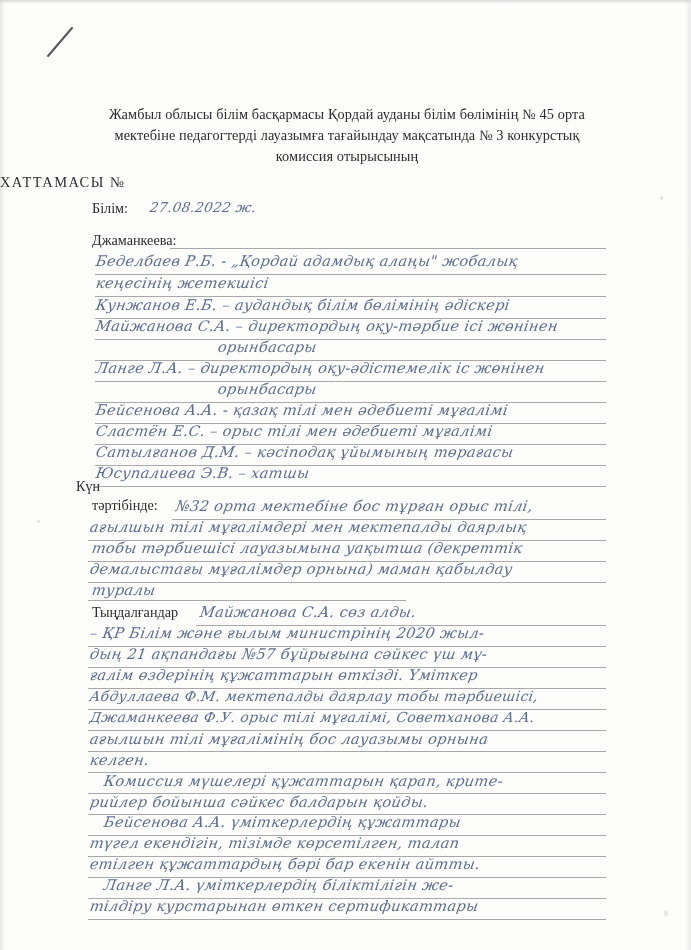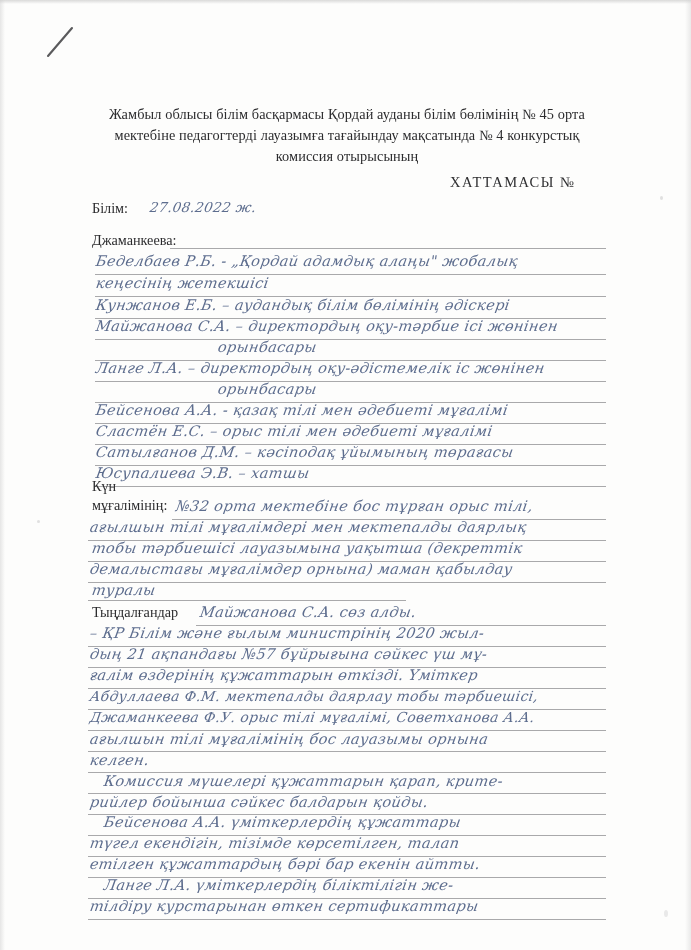--- a/index.html
+++ b/index.html
@@ -57,21 +57,21 @@
   }
   .header .ln { display: block; }
   .header .ln2 { text-align: center; }
   .header .ln3 { text-align: center; }
 
   .protocol-title {
     position: absolute;
     left: 0;
     top: 174px;
     width: 621px;
-    text-align: right;
+    text-align: left;
     font-size: 14.5px;
     letter-spacing: 1.4px;
     color: #2f2f31;
   }
   .protocol-title .num-blank {
     display: inline-block;
     width: 46px;
   }
 
   
@@ -105,21 +105,21 @@
   }
 
   
   #participants-label { left: 92px; top: 232px; }
   #participants-rule-top { left: 170px; top: 248px; width: 436px; }
 
   .hw-line { font-size: 14.6px; }
   .hw-line.sm { font-size: 13.9px; }
 
   
-  #agenda-label-1 { left: 92px; top: 478px; }
+  #agenda-label-1 { left: 76px; top: 478px; }
   #agenda-label-2 { left: 92px; top: 497px; }
 
   
   #heard-label { left: 92px; top: 604px; }
 
   
   .pen-mark {
     position: absolute;
     left: 46px;
     top: 26px;
@@ -149,21 +149,21 @@
       <line x1="2" y1="30" x2="26" y2="2" stroke="#5a5a5c" stroke-width="2.1" stroke-linecap="round"></line>
     </svg>
   </div>
 
   <div class="speck" style="left:37px;top:520px;width:3px;height:3px;"></div>
   <div class="speck" style="left:660px;top:196px;width:3px;height:4px;"></div>
   <div class="speck" style="left:664px;top:910px;width:4px;height:7px;opacity:.3"></div>
 
   <div class="header">
     <span class="ln ln1">Жамбыл облысы білім басқармасы Қордай ауданы білім бөлімінің № 45 орта</span>
-    <span class="ln ln2">мектебіне педагогтерді лауазымға тағайындау мақсатында № 4 конкурстық</span>
+    <span class="ln ln2">мектебіне педагогтерді лауазымға тағайындау мақсатында № 3 конкурстық</span>
     <span class="ln ln3">комиссия отырысының</span>
   </div>
 
   <div class="protocol-title">
     <span>ХАТТАМАСЫ №</span><span class="num-blank"></span>
   </div>
 
   <div class="label" id="date-label">Білім:</div>
   <div class="hand" id="date-value">27.08.2022 ж.</div>
 
@@ -197,21 +197,21 @@
   <div class="hand hw-line" style="left:96px;top:422px;">Сластён Е.С. – орыс тілі мен әдебиеті мұғалімі</div>
   <div class="rule" style="left:95px;top:444px;width:511px;"></div>
 
   <div class="hand hw-line" style="left:96px;top:443px;">Сатылғанов Д.М. – кәсіподақ ұйымының төрағасы</div>
   <div class="rule" style="left:95px;top:465px;width:511px;"></div>
 
   <div class="hand hw-line" style="left:96px;top:464px;">Юсупалиева Э.В. – хатшы</div>
   <div class="rule" style="left:95px;top:486px;width:511px;"></div>
 
   <div class="label" id="agenda-label-1">Күн</div>
-  <div class="label" id="agenda-label-2">мұғалімінің:</div>
+  <div class="label" id="agenda-label-2">тәртібінде:</div>
 
   <div class="hand hw-line" style="left:176px;top:497px;">№32 орта мектебіне бос тұрған орыс тілі,</div>
   <div class="rule" style="left:172px;top:519px;width:434px;"></div>
 
   <div class="hand hw-line" style="left:90px;top:518px;">ағылшын тілі мұғалімдері мен мектепалды даярлық</div>
   <div class="rule" style="left:88px;top:540px;width:518px;"></div>
 
   <div class="hand hw-line" style="left:92px;top:539px;">тобы тәрбиешісі лауазымына уақытша (декреттік</div>
   <div class="rule" style="left:88px;top:561px;width:518px;"></div>
 

